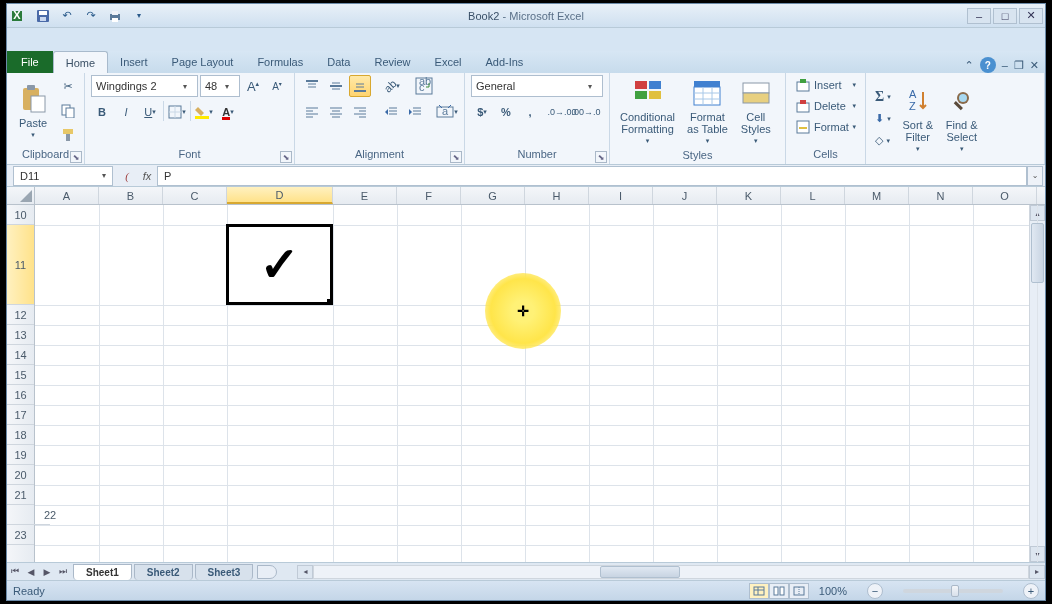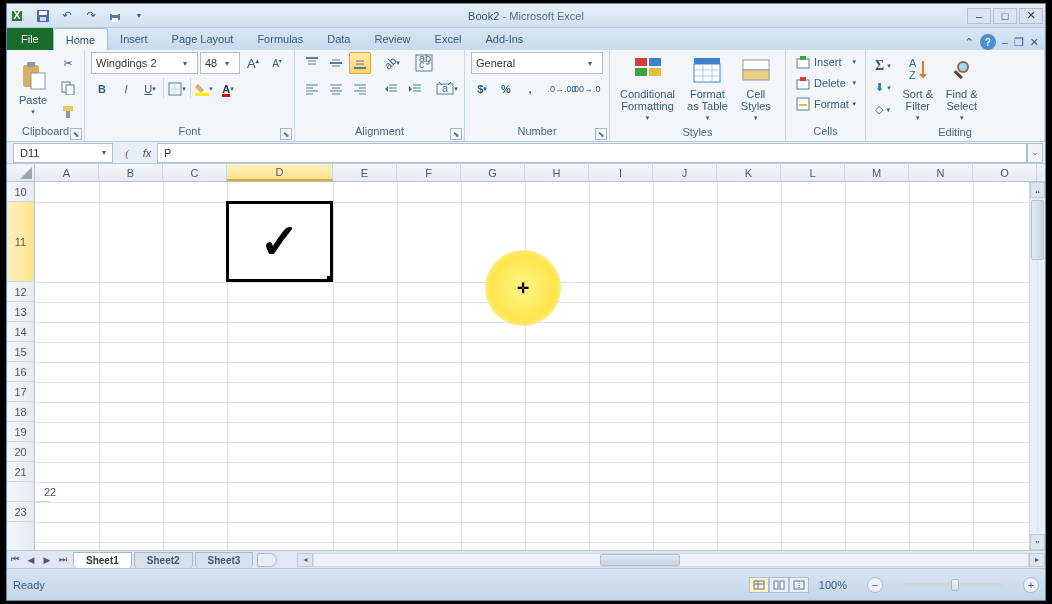--- a/index.html
+++ b/index.html
@@ -7,21 +7,21 @@
 .app-window { position: absolute; left: 6px; top: 3px; width: 1040px; height: 598px; background: #d6e5f3; display: flex; flex-direction: column; border: 1px solid #6b8aa8; }
 
 .titlebar { height: 24px; background: linear-gradient(#e8f0f8,#cfe0f0); display: flex; align-items: center; position: relative; border-bottom: 1px solid #b8cad8; }
 .qat { display: flex; align-items: center; gap: 8px; padding-left: 4px; }
 .qat .icon { width: 16px; height: 16px; display: flex; align-items: center; justify-content: center; color: #2a5a8a; }
 .title { position: absolute; left: 50%; transform: translateX(-50%); color: #5a7088; font-size: 12px; white-space: nowrap; }
 .title .doc { color: #3a5068; }
 .winctl { margin-left: auto; display: flex; gap: 2px; padding-right: 2px; }
 .winctl div { width: 24px; height: 16px; background: #d8e4f0; border: 1px solid #b0c0d0; display: flex; align-items: center; justify-content: center; color: #335; }
 
-.tabrow { height: 22px; background: linear-gradient(#d7e6f4,#c7dbec); display: flex; align-items: flex-end; position: relative; }
+.tabrow { height: 22px; background: linear-gradient(#d7e6f4,#c7dbec); display: flex; align-items: flex-end; position: relative; margin-top: 23px; }
 .tab-file { background: #1a6b2a; color: #fff; padding: 4px 14px; height: 22px; display: flex; align-items: center; }
 .tab { padding: 4px 12px; color: #3a5a78; height: 22px; display: flex; align-items: center; cursor: pointer; }
 .tab.active { background: #f2f6fb; border: 1px solid #a8bacc; border-bottom: none; border-radius: 3px 3px 0 0; color: #3b5065; }
 .tabrow .help { margin-left: auto; display: flex; gap: 6px; padding-right: 6px; align-items: center; color: #3a5a78; }
 .help .circ { width: 16px; height: 16px; border-radius: 50%; background: #4a90d0; color: #fff; display: flex; align-items: center; justify-content: center; font-size: 10px; font-weight: bold; }
 
 .ribbon { height: 92px; background: #f2f6fb; border-bottom: 1px solid #b8cad8; display: flex; }
 .group { border-right: 1px solid #cad8e6; display: flex; flex-direction: column; position: relative; }
 .group-body { flex: 1; display: flex; align-items: center; padding: 2px 6px; gap: 4px; }
 .group-label { height: 16px; text-align: center; color: #4a6684; font-size: 10px; position: relative; }
@@ -71,21 +71,21 @@
 .sheettabs { height: 18px; background: #dfe8f2; display: flex; align-items: center; border-top: 1px solid #b8cad8; }
 .sheettabs .navbtn { width: 16px; height: 16px; display: flex; align-items: center; justify-content: center; color: #556; font-size: 9px; cursor: pointer; }
 .sheettab { padding: 2px 12px; background: #fff; border: 1px solid #aab8c8; border-bottom: none; border-radius: 0 0 4px 4px; color: #333; margin-left: 2px; cursor: pointer; font-size: 10px; height: 16px; display: flex; align-items: center; font-weight: bold; }
 .sheettab.inactive { background: #d7e1ec; color: #3a5a78; }
 .sheettabs .newtab { width: 20px; height: 14px; border: 1px solid #aab8c8; border-radius: 0 8px 8px 0; margin-left: 4px; background: #e8eef6; cursor: pointer; position: relative; }
 .hscroll { flex: 1; display: flex; align-items: center; margin-left: 20px; }
 .hscroll .btn { width: 16px; height: 14px; background: #dde6f0; border: 1px solid #c0cad6; display: flex; align-items: center; justify-content: center; font-size: 8px; color: #556; }
 .hscroll .track { flex: 1; height: 14px; background: #eef2f8; border: 1px solid #cfd6de; position: relative; }
 .hscroll .thumb { position: absolute; top: 0; bottom: 0; left: 40%; width: 80px; background: linear-gradient(#e0e8f2,#c8d4e2); border: 1px solid #b0c0d0; border-radius: 2px; }
 
-.statusbar { height: 32px; background: linear-gradient(#d7e4f2,#c4d6e8); display: flex; align-items: center; padding: 0 6px; border-top: 1px solid #b8cad8; color: #3a5a78; }
+.statusbar { height: 20px; background: linear-gradient(#d7e4f2,#c4d6e8); display: flex; align-items: center; padding: 0 6px; border-top: 1px solid #b8cad8; color: #3a5a78; }
 .statusbar .spacer { flex: 1; }
 .viewbtns { display: flex; gap: 0; }
 .viewbtns div { width: 20px; height: 16px; border: 1px solid #aebecf; background: #e8eef6; display: flex; align-items: center; justify-content: center; cursor: pointer; }
 .viewbtns div.active { background: #fff1c0; }
 .zoom { display: flex; align-items: center; gap: 20px; margin-left: 10px; }
 .zoom .pct { color: #3a5a78; }
 .zoom .slider { width: 100px; height: 4px; background: #cfd6de; position: relative; border-radius: 2px; }
 .zoom .slider .mid { position: absolute; left: 50%; top: -3px; width: 1px; height: 10px; background: #8a98a8; }
 .zoom .slider .knob { position: absolute; left: 48%; top: -4px; width: 8px; height: 12px; background: linear-gradient(#f4f6f9,#d8e0ea); border: 1px solid #aab8c8; border-radius: 2px; }
 .zoom .zbtn { width: 16px; height: 16px; border: 1px solid #aebecf; border-radius: 50%; background: #eef2f8; display: flex; align-items: center; justify-content: center; font-size: 11px; color: #3a5a78; cursor: pointer; }
@@ -483,21 +483,20 @@
                 <circle cx="14" cy="10" r="6" fill="#8a6a4a"></circle>
                 <circle cx="14" cy="10" r="4" fill="#a8d8f0"></circle>
                 <rect x="4" y="16" width="10" height="3" fill="#5a4a3a" transform="rotate(45 9 18)"></rect>
               </svg>
             </div>
             <span style="white-space:pre-line;">Find &amp;
 Select</span>
             <span style="font-size:7px;">▾</span>
           </div>
       </div>
-      <div class="group-label"><span>Editing</span></div>
     </div>
   </div>
 
   <div class="fbar">
     <div class="namebox">
         <span>D11</span>
         <span class="dd">▾</span>
       </div>
     <div class="fxarea">
       <div class="fxbtn" style="color:#a04040;">(</div>

